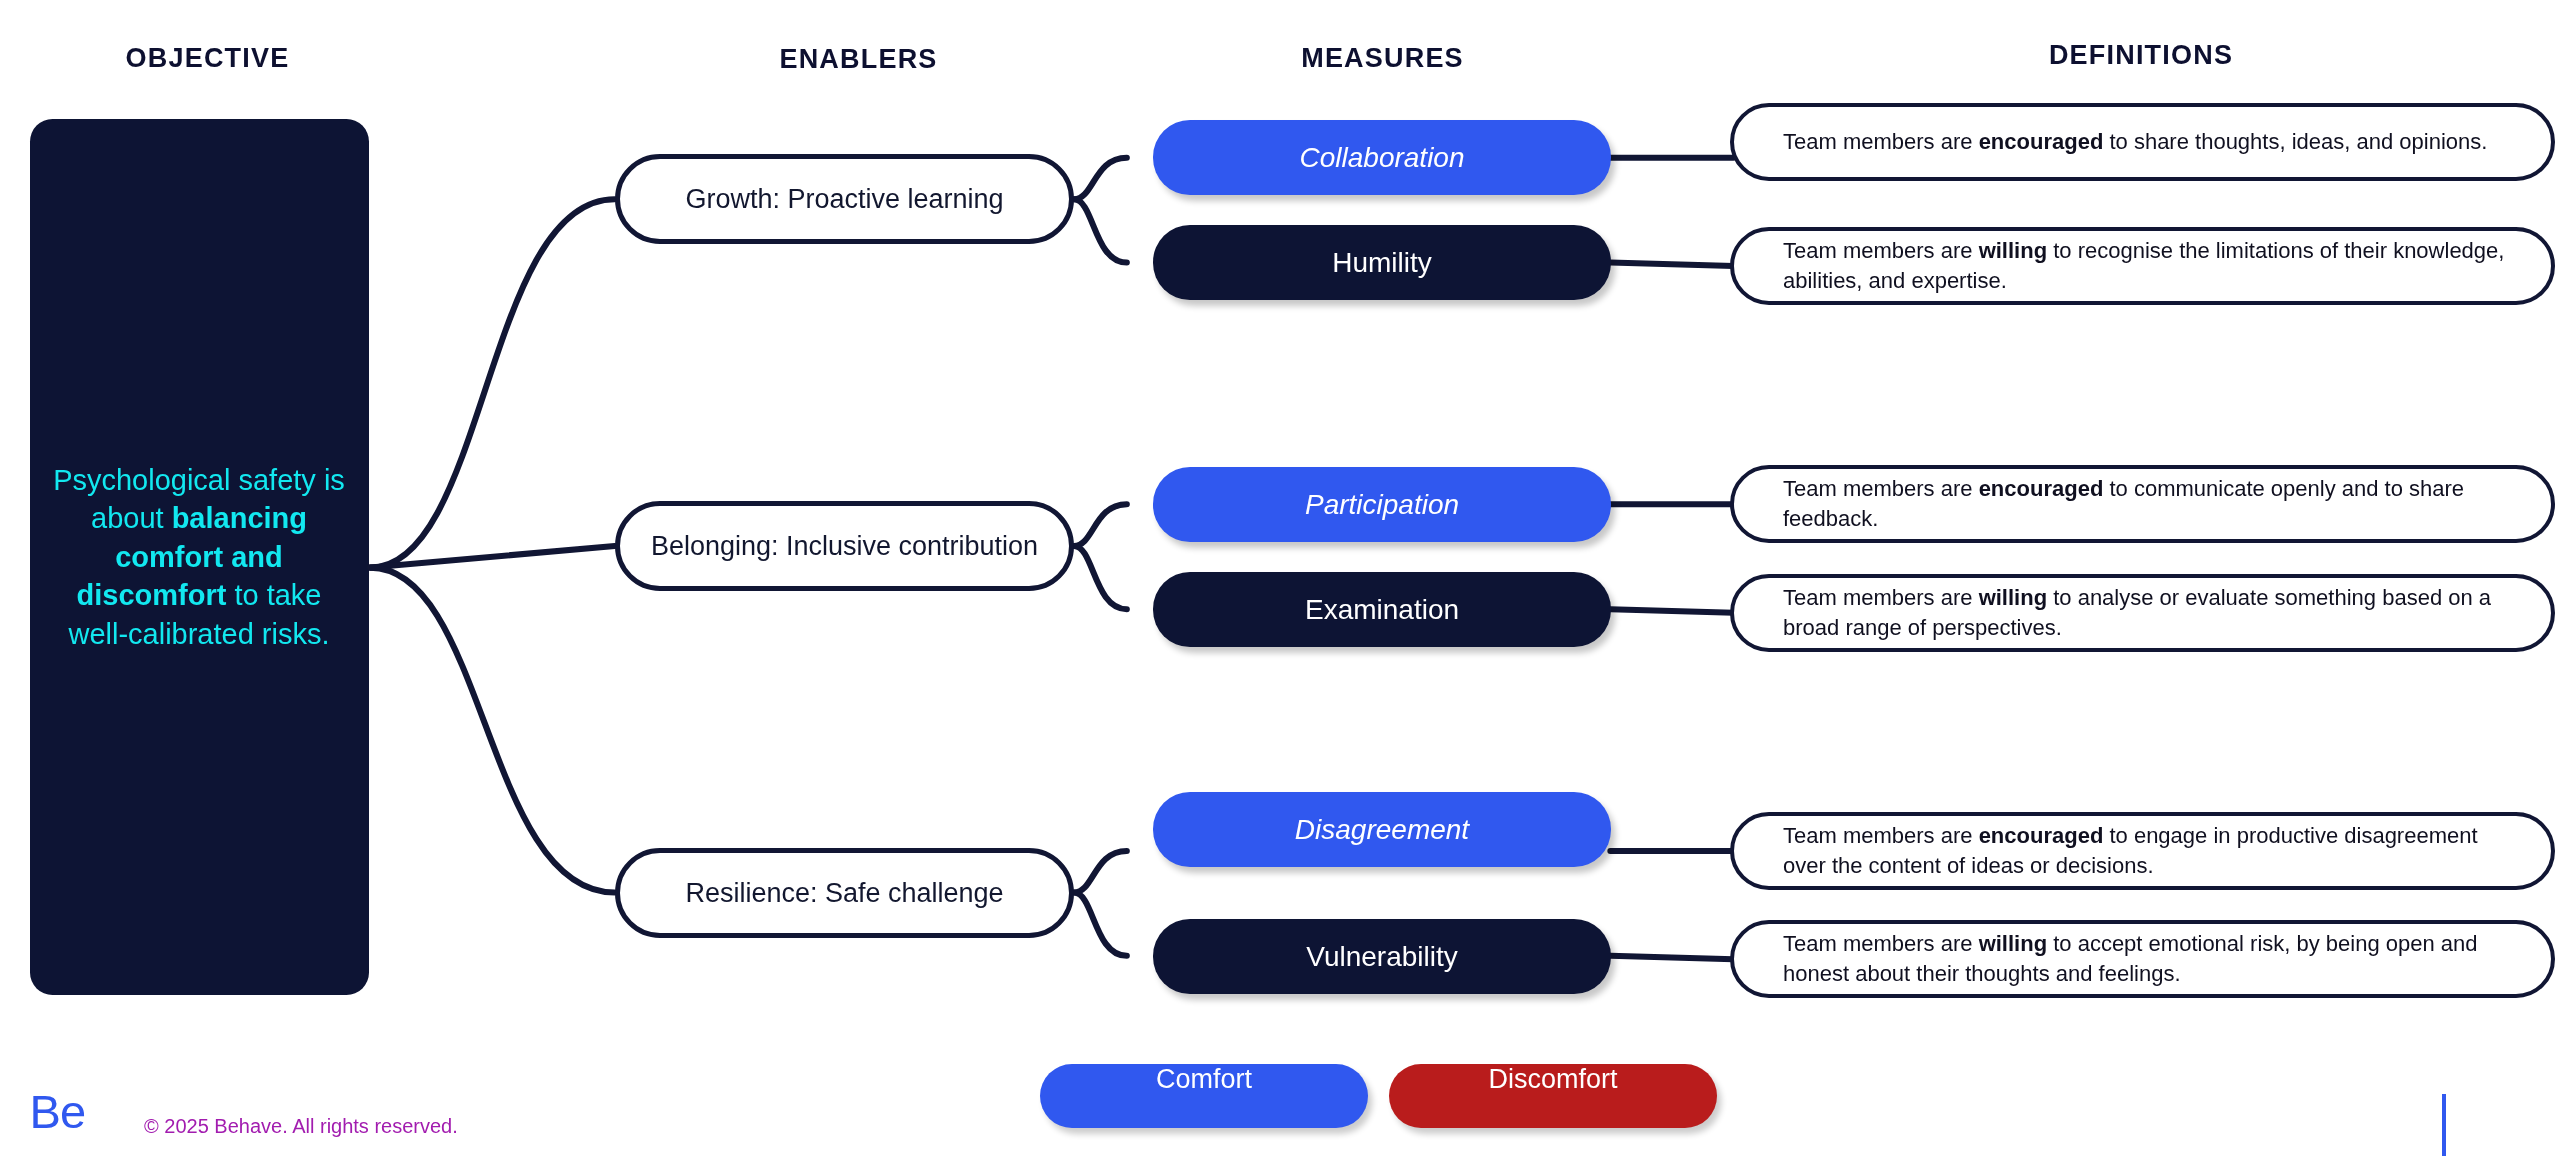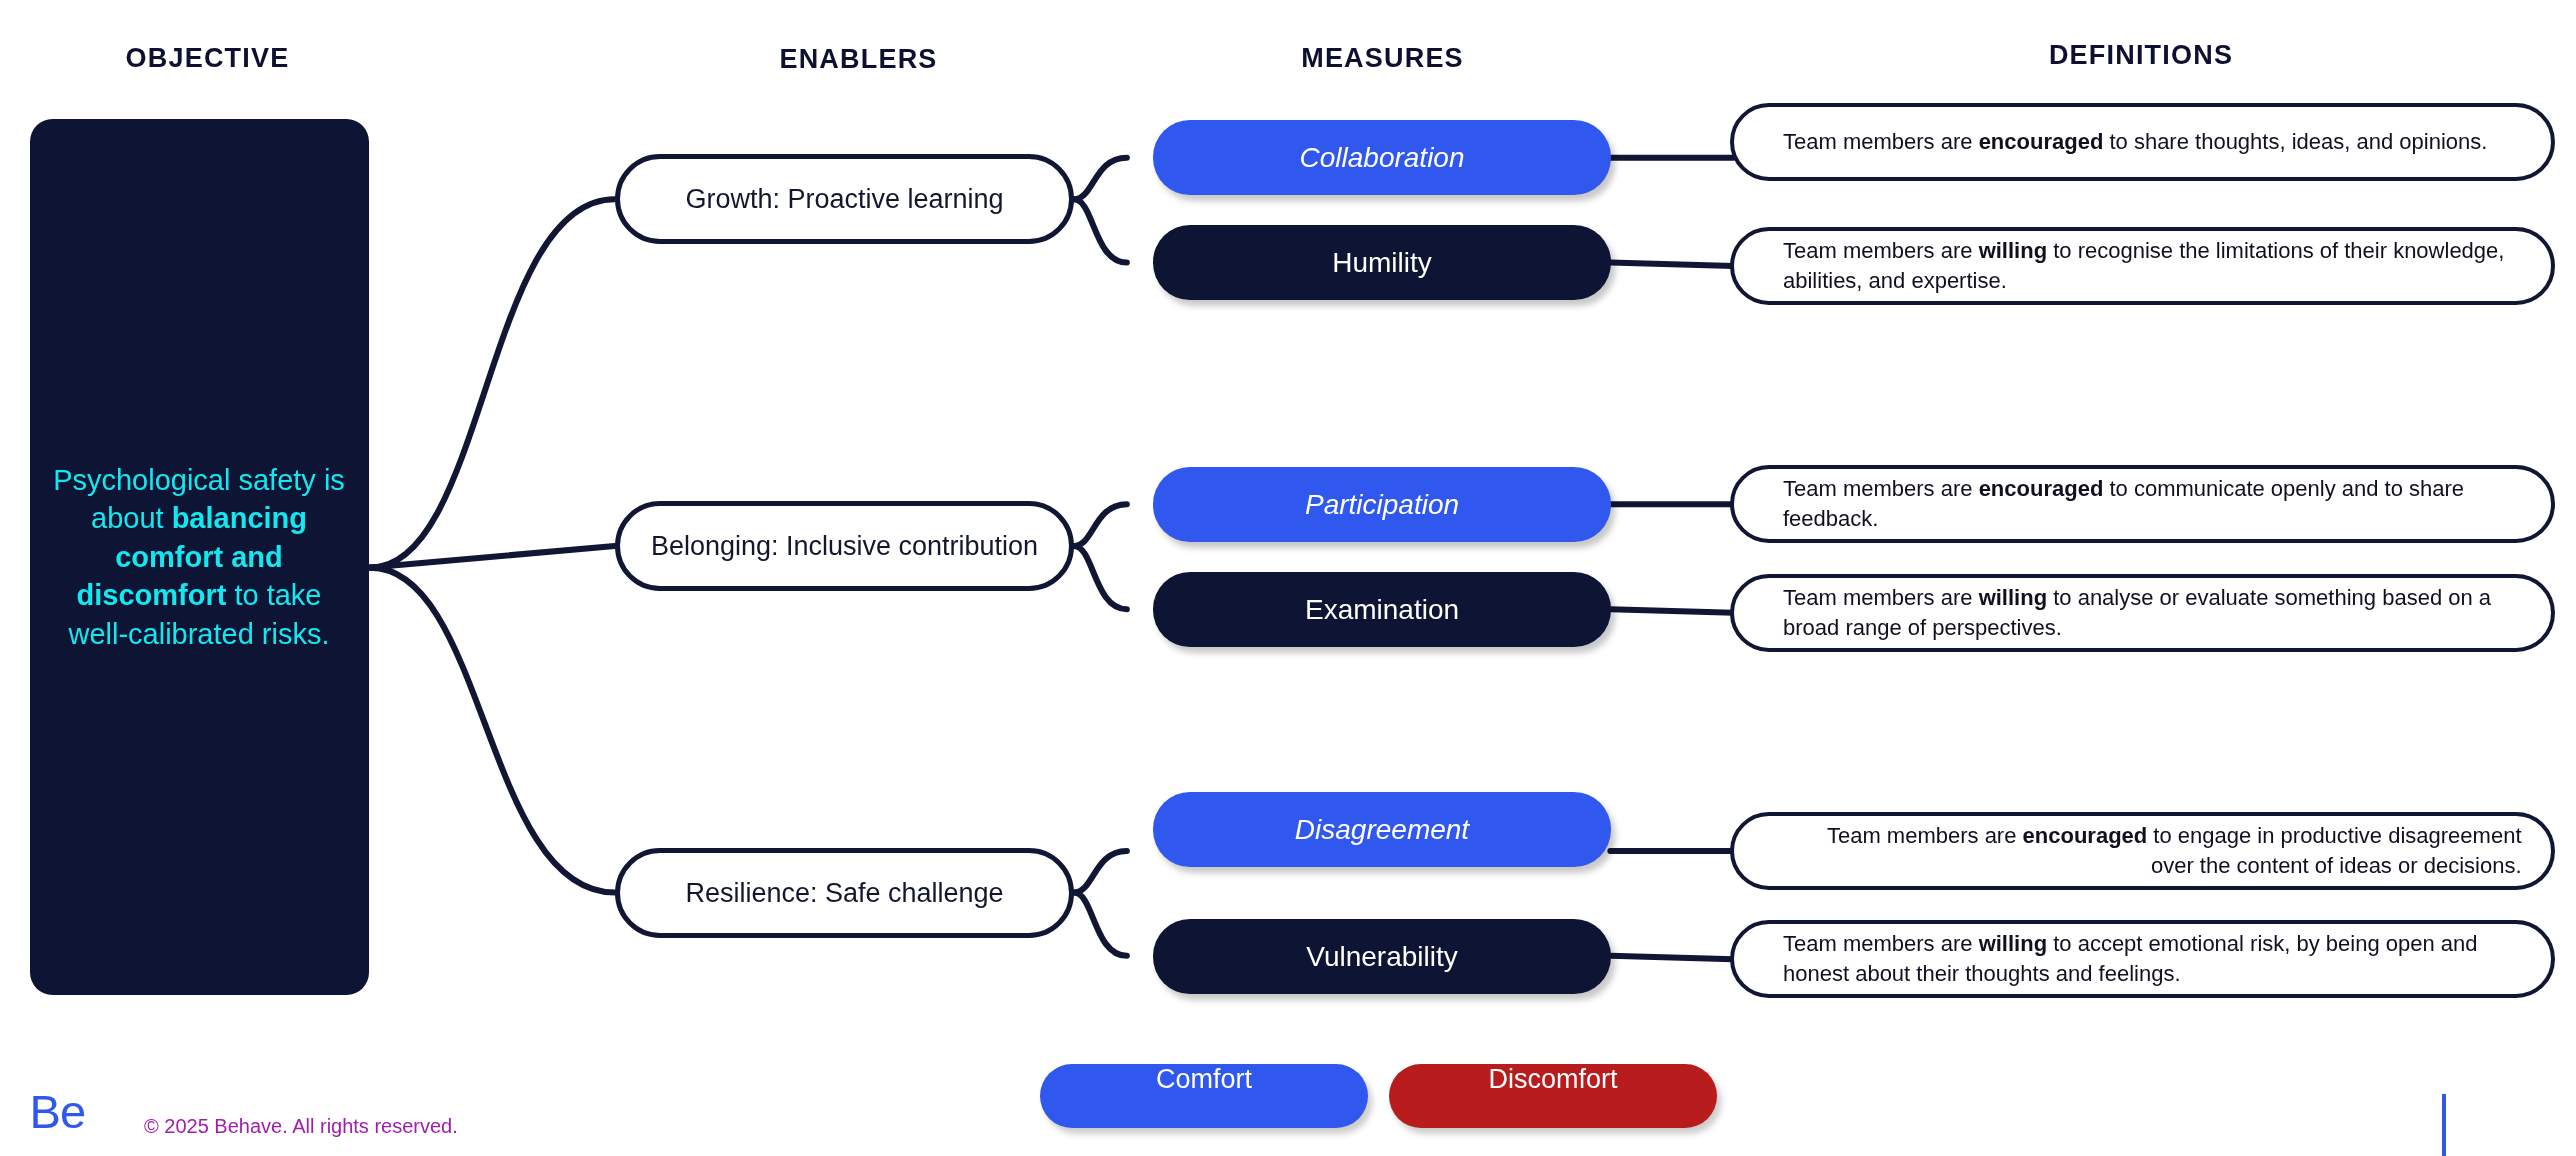--- a/index.html
+++ b/index.html
@@ -106,21 +106,21 @@
     padding: 0 29.5px 0 49px;
     color: #101020;
     font-size: 22px;
     line-height: 1.37;
   }
   .definition b { font-weight: 700; }
   #definition-0 { top: 103px; }
   #definition-1 { top: 227px; }
   #definition-2 { top: 465px; }
   #definition-3 { top: 574px; }
-  #definition-4 { top: 812px; text-align: right; }
+  #definition-4 { top: 812px; }
   #definition-5 { top: 920px; }
 
   
   .legend-pill {
     position: absolute;
     top: 1064px;
     width: 328px; height: 64px;
     border-radius: 32px;
     display: flex; align-items: flex-start; justify-content: center;
     color: #ffffff;

